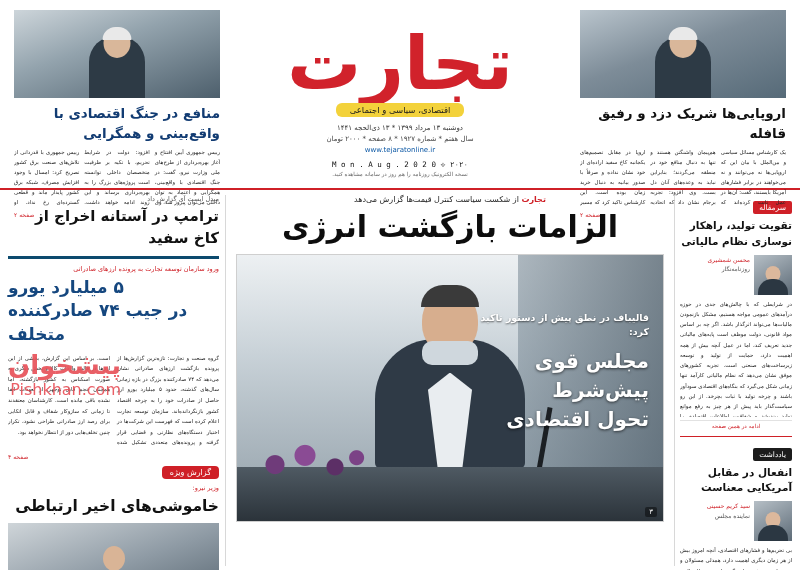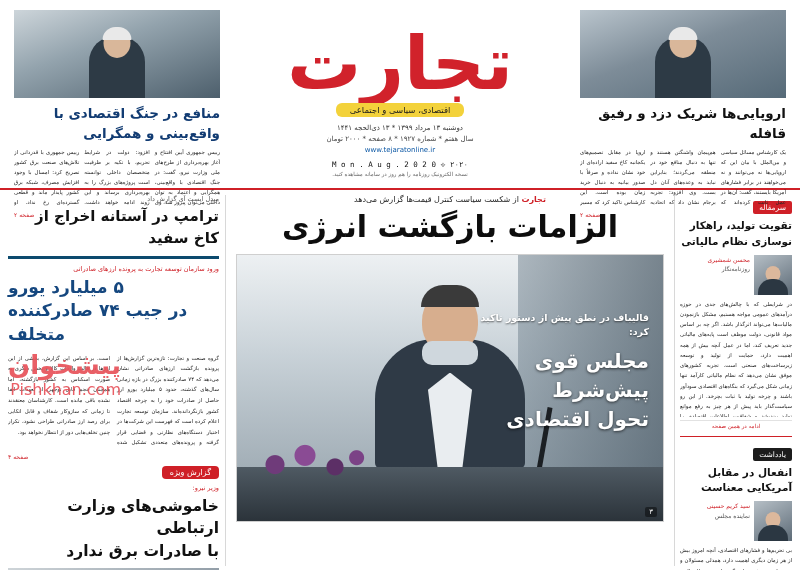--- a/index.html
+++ b/index.html
@@ -655,22 +655,21 @@
           <span>در جیب ۷۴ صادرکننده متخلف</span>
         </h2>
         <div class="left-text">گروه صنعت و تجارت: تازه‌ترین گزارش‌ها از پرونده بازگشت ارزهای صادراتی نشان می‌دهد که ۷۴ صادرکننده بزرگ در بازه زمانی سال‌های گذشته، حدود ۵ میلیارد یورو ارز حاصل از صادرات خود را به چرخه اقتصاد کشور بازنگردانده‌اند. سازمان توسعه تجارت اعلام کرده است که فهرست این شرکت‌ها در اختیار دستگاه‌های نظارتی و قضایی قرار گرفته و پرونده‌های متعددی تشکیل شده است. بر اساس این گزارش، بخشی از این ارزها در قالب واردات کالا و بخش دیگری به صورت اسکناس به کشور بازگشته، اما همچنان حجم قابل توجهی از تعهدات ایفا نشده باقی مانده است. کارشناسان معتقدند تا زمانی که سازوکار شفاف و قابل اتکایی برای رصد ارز صادراتی طراحی نشود، تکرار چنین تخلف‌هایی دور از انتظار نخواهد بود.</div>
         <div class="left-more">صفحه ۴</div>
       </div>
 
       <div>
         <div class="special-label">گزارش ویژه</div>
         <div class="sp-sub">وزیر نیرو:</div>
         <h2 class="sp-title">
-          <span>خاموشی‌های وزارت ارتباطی</span><br>
-          <span>با صادرات برق ندارد</span>
+          <span>خاموشی‌های اخیر ارتباطی</span><br>
         </h2>
         <div class="sp-photo">
           <div class="sp-head"></div>
 
         </div>
       </div>
     </div>
   </div>
 
   <div class="watermark">

